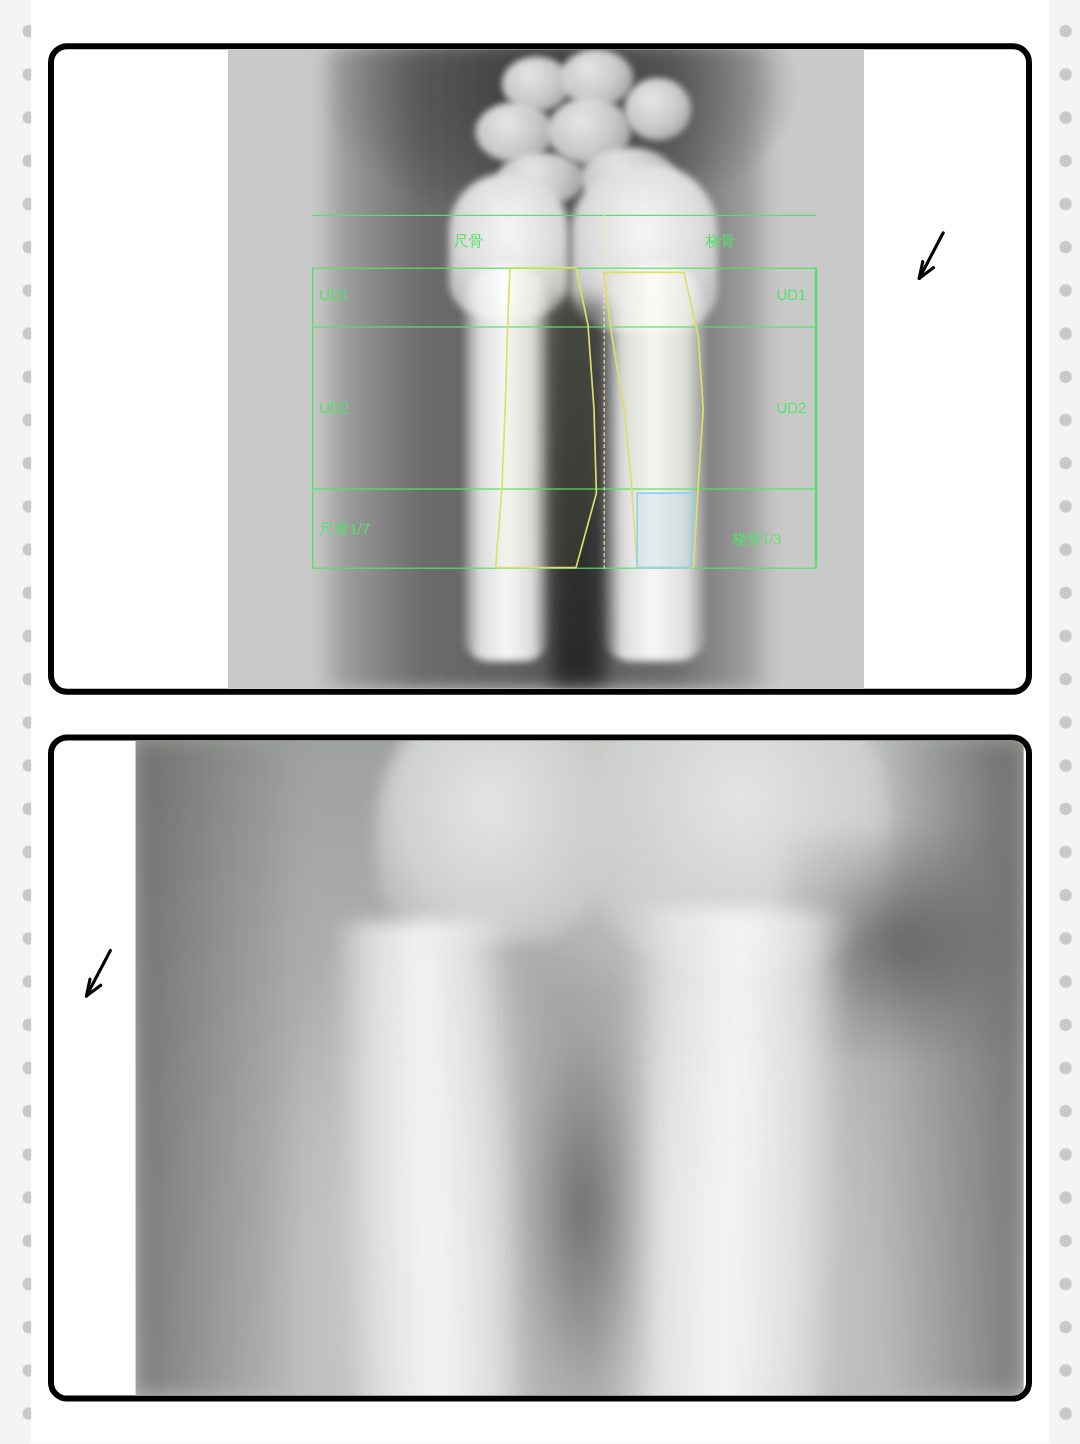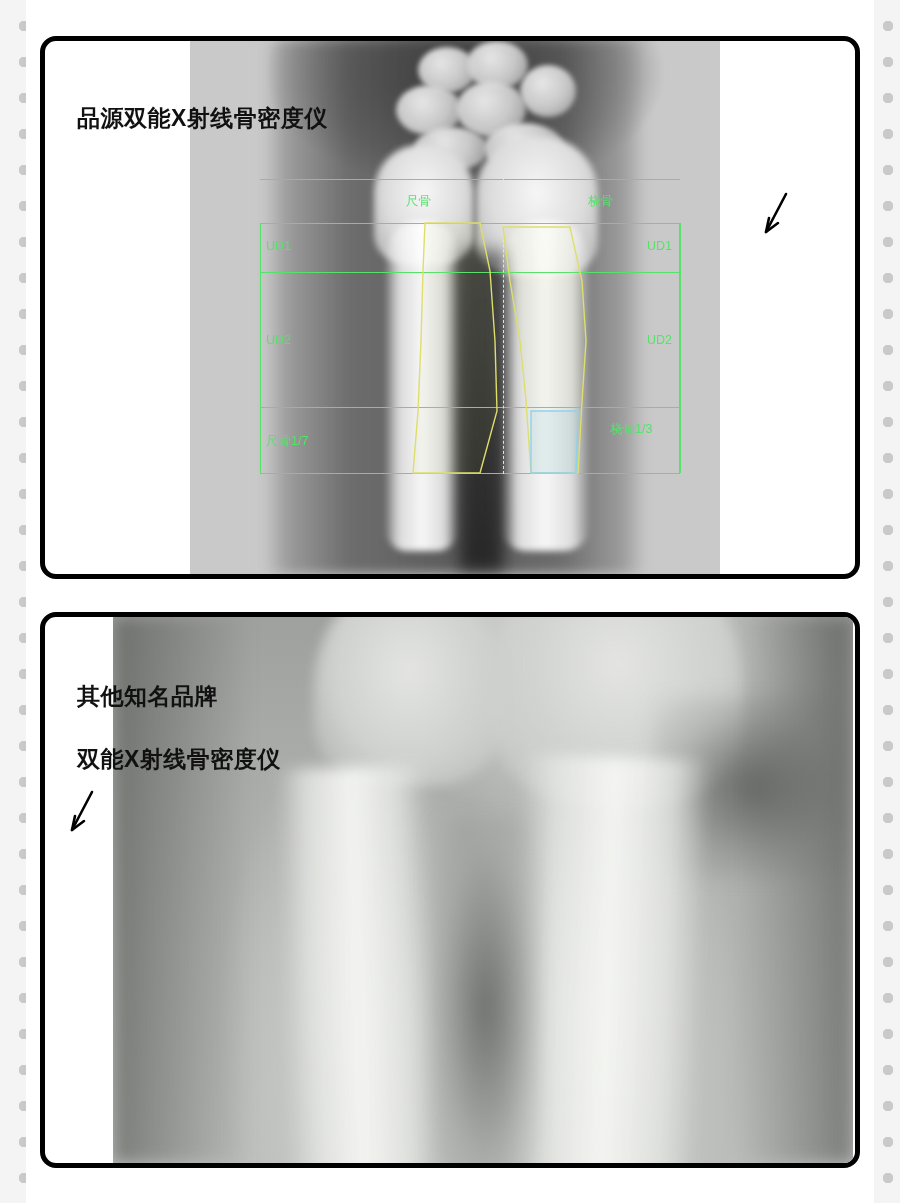--- a/index.html
+++ b/index.html
@@ -238,32 +238,31 @@
     <div class="ov" style="left:490px; top:182px; height:250px; width:0; border-left:1.5px solid #55e26a;"></div>
 
     <div class="ov ov-dash" style="left:313px; top:138px; height:295px;"></div>
 
     <svg class="roi-svg" style="position:absolute; left:0; top:0; width:530px; height:533px; pointer-events:none;">
       <polygon points="235,182 290,182 300,230 305,300 307,370 290,432 223,432 228,370 231,300 233,230" fill="rgba(222,222,106,0.05)" stroke="#dede6a" stroke-width="1.4"></polygon>
       <polygon points="313,186 380,186 392,240 396,300 392,360 388,432 341,432 336,360 330,300 320,240" fill="rgba(222,222,106,0.05)" stroke="#dede6a" stroke-width="1.4"></polygon>
       <polygon points="341,370 388,370 386,432 341,432" fill="rgba(143,210,238,0.18)" stroke="#8fd2ee" stroke-width="1.4"></polygon>
     </svg>
 
-    <div class="ov-label" style="left:188px; top:152px;padding-left:28px;">尺骨</div>
+    <div class="ov-label" style="left:188px; top:152px;">尺骨</div>
     <div class="ov-label" style="left:398px; top:152px;text-align:right;">桡骨</div>
     <div class="ov-label" style="left:76px; top:198px;">UD1</div>
     <div class="ov-label" style="left:457px; top:198px;">UD1</div>
     <div class="ov-label" style="left:76px; top:292px;">UD2</div>
     <div class="ov-label" style="left:457px; top:292px;">UD2</div>
     <div class="ov-label" style="left:76px; top:392px;">尺骨1/7</div>
-    <div class="ov-label" style="left:420px; top:380px;">桡骨1/3</div>
+    <div class="ov-label" style="left:420px; top:400px;font-family:Liberation Serif, serif;">桡骨1/3</div>
   </div>
 
   <div class="panel-title">
-    <div>品源双能X射线骨密度仪</div>
   </div>
 </div>
 
 <div class="arrow" id="arrow-top">
   <svg width="42" height="46" viewBox="0 0 42 46">
     <path d="M30 2 L10 40" stroke="#000" stroke-width="2.6" fill="none" stroke-linecap="round"></path>
     <path d="M10 40 L22 31 M10 40 L13 26" stroke="#000" stroke-width="2.6" fill="none" stroke-linecap="round"></path>
   </svg>
 </div>
 
@@ -277,24 +276,20 @@
     <div class="xb-dark" style="left:540px; top:80px; width:200px; height:180px;"></div>
 
     <div class="xb-bone" style="left:170px; top:150px; width:150px; height:420px; transform:rotate(-2deg);"></div>
     <div class="xb-bone" style="left:400px; top:140px; width:190px; height:430px; transform:rotate(2deg);"></div>
 
     <div class="xb-dark" style="left:318px; top:200px; width:110px; height:380px;"></div>
     <div class="xb-edge-dark" style="left:0; top:0; width:140px; height:546px;"></div>
     <div class="xb-edge-dark" style="left:620px; top:0; width:120px; height:546px; transform:scaleX(-1);"></div>
   </div>
 
-  <div class="panel-title">
-    <div>其他知名品牌</div>
-    <div>双能X射线骨密度仪</div>
-  </div>
 </div>
 
 <div class="arrow" id="arrow-bottom">
   <svg width="42" height="46" viewBox="0 0 42 46">
     <path d="M30 2 L10 40" stroke="#000" stroke-width="2.6" fill="none" stroke-linecap="round"></path>
     <path d="M10 40 L22 31 M10 40 L13 26" stroke="#000" stroke-width="2.6" fill="none" stroke-linecap="round"></path>
   </svg>
 </div>
 
 </body></html>

